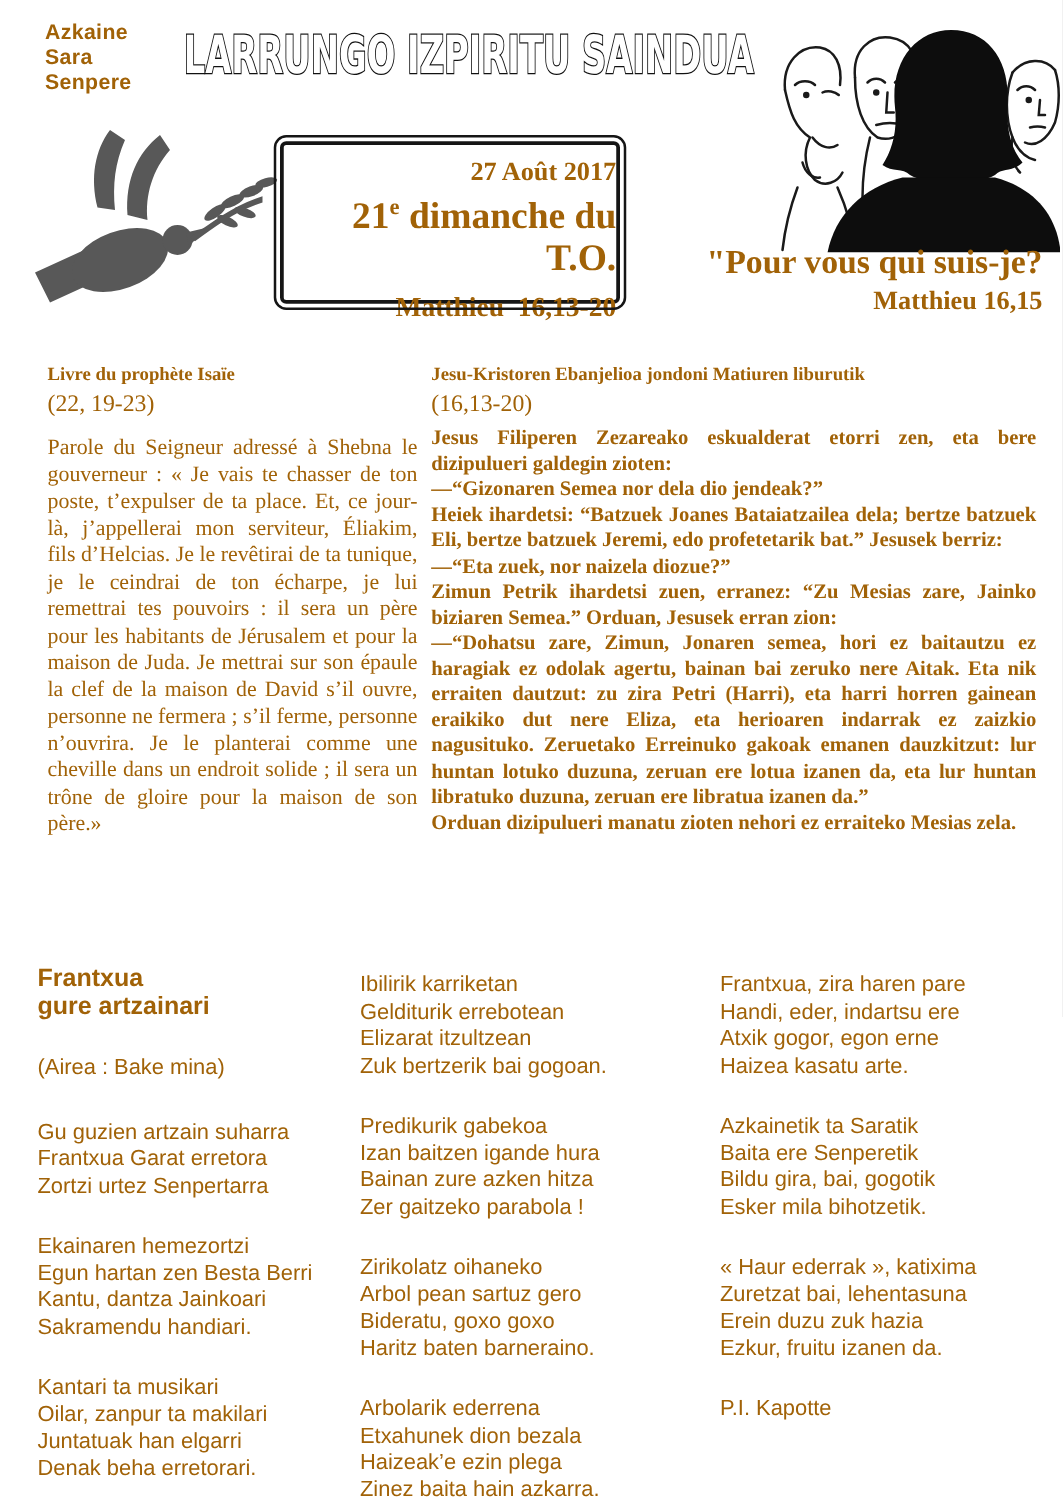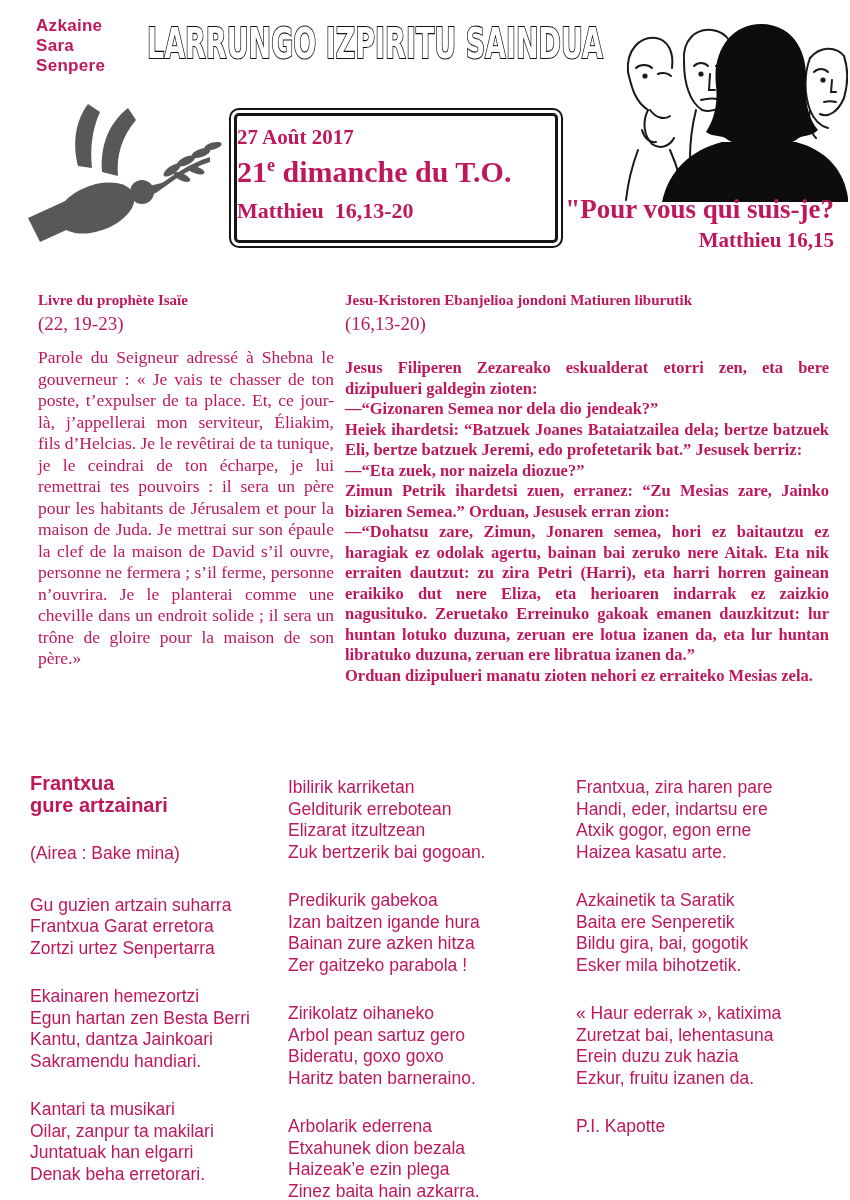--- a/index.html
+++ b/index.html
@@ -1,47 +1,47 @@
 <!DOCTYPE html>
 <html><head>
 <meta charset="utf-8">
 <style>
   html,body{margin:0;padding:0;background:#e8e8e8;}
   .page{position:relative;width:850px;height:1200px;background:#ffffff;overflow:hidden;
-        font-family:"Liberation Serif",serif;color:#be185d;}
+        font-family:"Liberation Serif",serif;color:#a16207;}
   .abs{position:absolute;}
 
   
   .towns{left:36px;top:16px;font-family:"Liberation Sans",sans-serif;font-weight:bold;
          font-size:17px;line-height:20px;letter-spacing:.3px;}
   .masthead-svg{left:140px;top:12px;}
   .site-url{left:150px;top:76px;width:460px;text-align:center;font-weight:bold;font-size:21px;}
 
   
   .dove{left:22px;top:100px;}
-  .date-box{left:234px;top:113px;width:324px;height:130px;box-sizing:border-box;
+  .date-box{left:224px;top:113px;width:272px;height:130px;box-sizing:border-box;
             border:3px solid #151515;outline:2px solid #151515;outline-offset:3px;
-            border-radius:5px;text-align:left;padding-top:9px;}
+            border-radius:5px;text-align:right;padding-top:9px;}
   .date-line{font-weight:bold;font-size:21px;}
   .sunday-line{font-weight:bold;font-size:30px;margin-top:5px;}
   .sunday-line sup{font-size:60%;}
   .ref-line{font-weight:bold;font-size:22px;margin-top:9px;white-space:pre;}
   .crowd{left:598px;top:10px;}
   .caption{left:540px;top:194px;width:294px;text-align:right;}
   .caption-quote{font-weight:bold;font-size:27px;line-height:30px;}
   .caption-ref{font-weight:bold;font-size:21px;margin-top:4px;}
 
   
   .col-left{left:38px;top:290px;width:296px;}
   .col-right{left:345px;top:290px;width:484px;}
   .reading-title{font-weight:bold;font-size:15px;line-height:21px;}
   .reading-verses{font-size:19px;line-height:21px;margin-top:2px;}
   .isaiah-body{margin-top:13px;font-size:17.5px;line-height:21.5px;text-align:justify;}
   .gospel-paras p{margin:0;font-weight:bold;font-size:16.5px;line-height:20.5px;text-align:justify;}
-  .gospel-paras p:first-child{margin-top:24px;}
+  .gospel-paras p:first-child{margin-top:6px;}
 
   
   .hymn-col{font-family:"Liberation Sans",sans-serif;font-size:17.5px;line-height:21.5px;}
   .hymn-col-1{left:30px;top:773px;width:252px;}
   .hymn-col-2{left:288px;top:773px;width:278px;}
   .hymn-col-3{left:576px;top:773px;width:266px;}
   .hymn-title{font-weight:bold;font-size:20px;line-height:21.5px;}
   .hymn-air{margin-top:27px;}
   .hymn-col-1 .stanzas{margin-top:30px;}
   .stanza{margin:4px 0 27px 0;}

